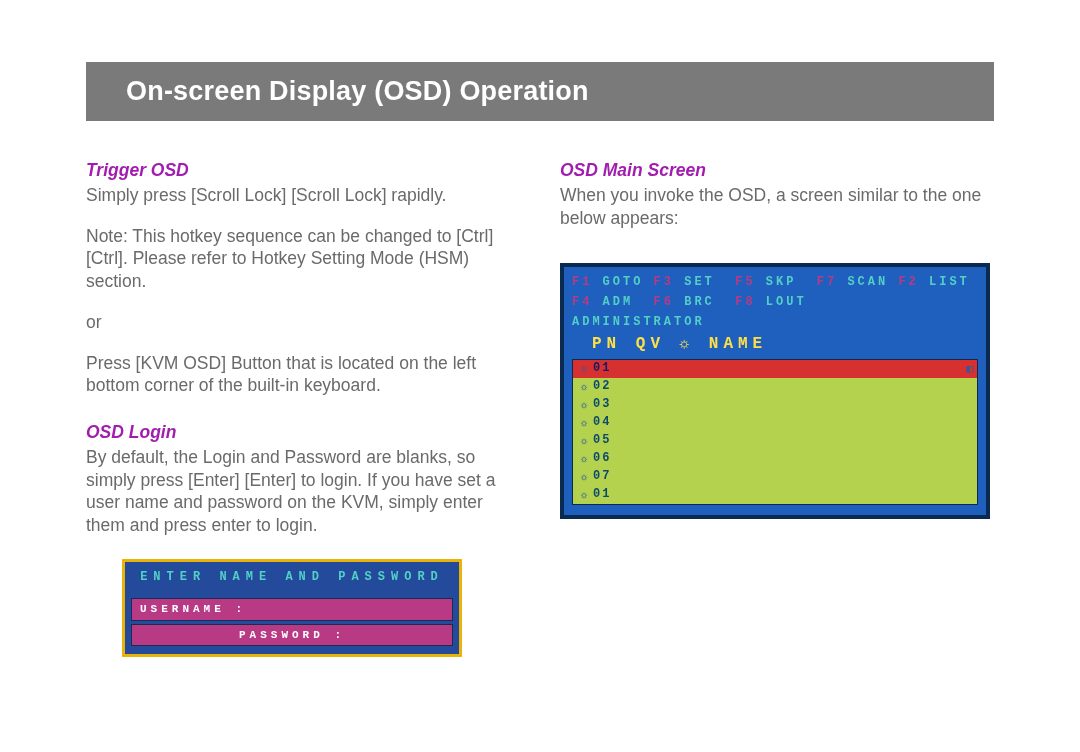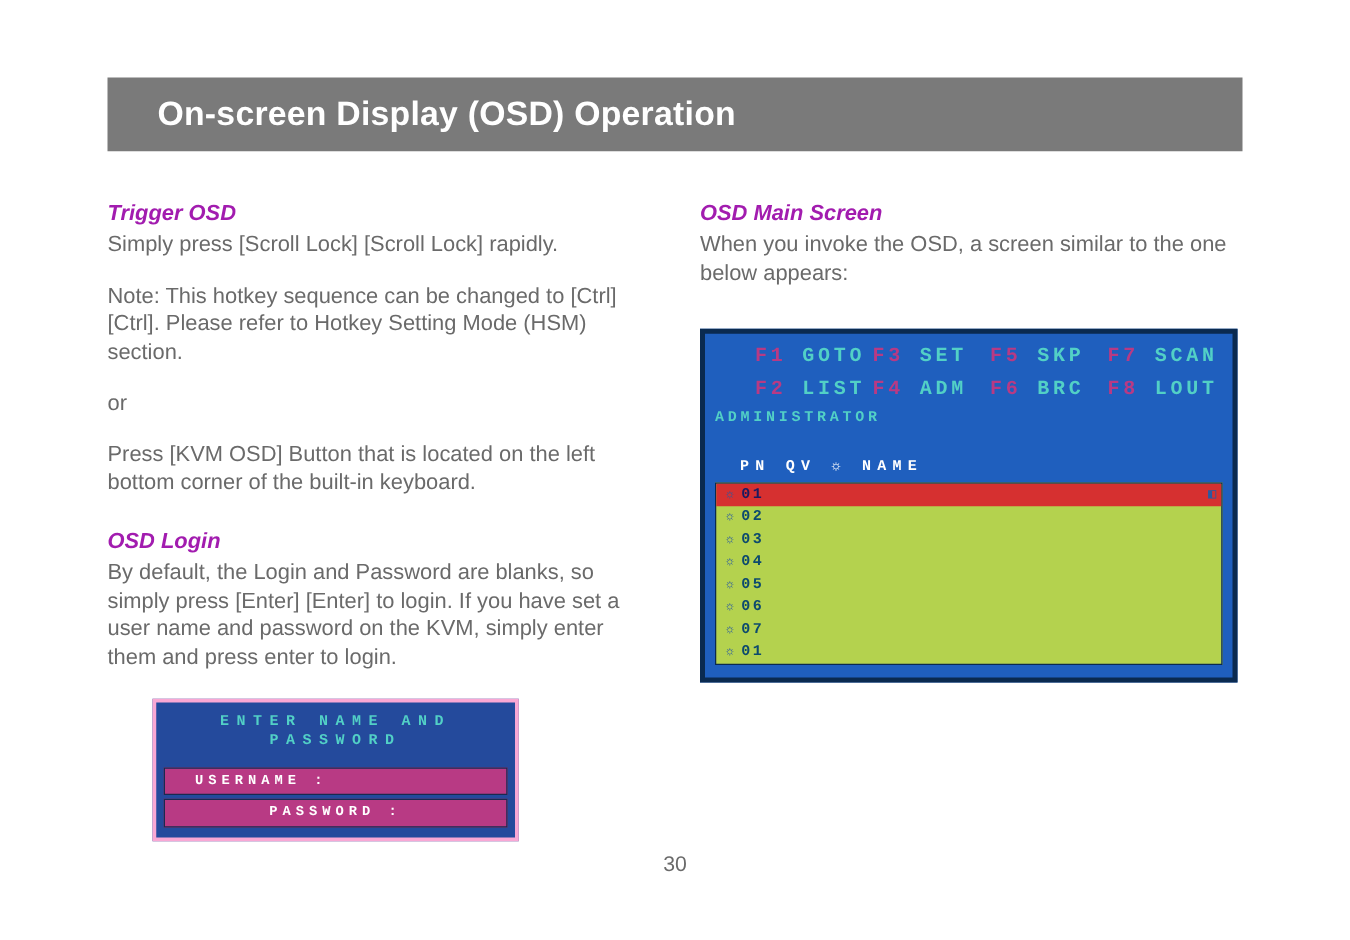--- a/index.html
+++ b/index.html
@@ -46,81 +46,79 @@
     font-style: italic;
   }
   .para {
     margin-top: 0;
     margin-bottom: 18px;
   }
   .para + .sub { margin-top: 24px; }
   .login-screenshot {
     margin-top: 22px;
     margin-left: 36px;
-    width: 293px;
-    border: 3px solid #f9a8d4;
+    width: 340px;
+    border: 3px solid #eab308;
     background: #244a9c;
     font-family: 'Courier New', monospace;
     box-sizing: border-box;
   }
   .login-title {
     color: #52d0c6;
     text-align: center;
     letter-spacing: 6px;
     font-size: 12px;
     font-weight: bold;
     padding: 8px 0 10px 0;
   }
   .login-row {
     background: #b83a84;
     color: #fff;
     letter-spacing: 4px;
     font-size: 11px;
     font-weight: bold;
-    padding: 3px 24px;
+    padding: 3px 8px;
     margin: 3px 6px 2px 6px;
     border: 1px solid #1a2a50;
   }
   .login-row.last { margin-bottom: 8px; text-align: center; }
   .osd-screenshot {
     margin-top: 34px;
     width: 430px;
     border: 4px solid #0a2a50;
     background: #1f5fbe;
     font-family: 'Courier New', monospace;
     box-sizing: border-box;
     padding: 6px 8px 10px 8px;
   }
   .osd-menu {
     display: grid;
-    grid-template-columns: 1fr 1fr 1fr 1fr;
+    grid-template-columns: 1fr 1fr 1fr 1fr 1fr;
     gap: 2px;
-    font-size: 16px;
+    font-size: 12px;
     font-weight: bold;
     letter-spacing: 3px;
     line-height: 1.5;
-    margin-left: 32px;
   }
   .osd-menu .fkey { color: #b83a84; display: inline; }
   .osd-menu .flabel { color: #52d0c6; display: inline; }
   .osd-admin {
     color: #52d0c6;
     font-size: 12px;
     letter-spacing: 3px;
     font-weight: bold;
     line-height: 1.6;
     margin-top: 2px;
   }
   .osd-list-header {
-    color: #ffffff;
-    font-size: 12px;
+    color: #fde047;
+    font-size: 16px;
     letter-spacing: 5px;
     font-weight: bold;
     padding: 2px 0 2px 20px;
-    margin-top: 20px;
   }
   .osd-port-area {
     background: #b4d24e;
     border: 1px solid #0a2a50;
     padding: 0;
     margin-top: 2px;
   }
   .osd-port {
     display: flex;
     align-items: center;
@@ -234,14 +232,13 @@
           <div class="osd-port">
             <span class="sun">☼</span>
             <span class="num">01</span>
           </div>
         </div>
       </div>
     </div>
 
   </div>
 
-  <div class="page-num">30</div>
 </div>
 
 </body></html>

